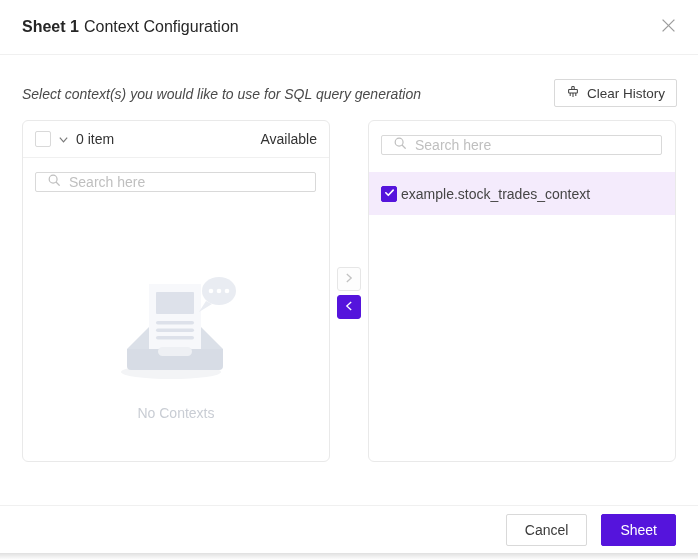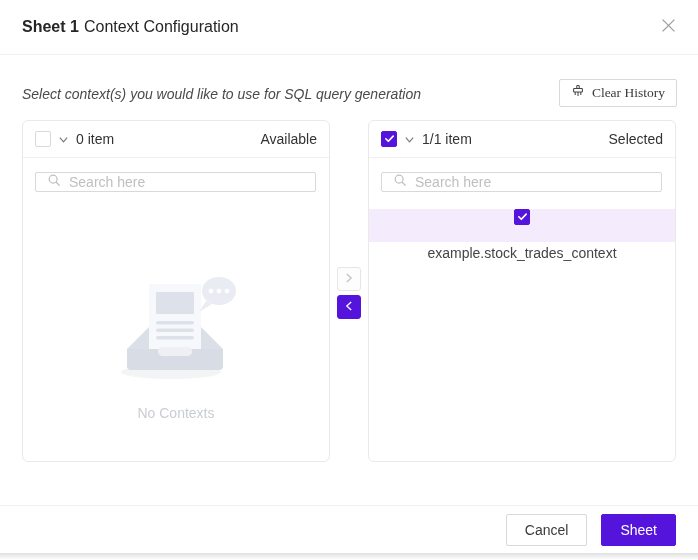--- a/index.html
+++ b/index.html
@@ -17,21 +17,21 @@
   .modal{position:relative;width:698px;height:560px;background:#fff;overflow:hidden;}
 
   
   .modal-header{position:absolute;top:0;left:0;right:0;height:55px;border-bottom:1px solid var(--divider);background:#fff;}
   .modal-title{position:absolute;left:22px;top:18px;font-size:16px;color:#262626;white-space:nowrap;}
   .modal-title b{font-weight:700;margin-right:5px;}
   .close-btn{position:absolute;right:18px;top:15px;width:24px;height:24px;border:none;background:transparent;cursor:pointer;display:flex;align-items:center;justify-content:center;padding:0;}
 
   
   .subtitle{position:absolute;left:22px;top:86px;font-size:14px;font-style:italic;color:#4a4a4a;}
-  .clear-btn{position:absolute;right:21px;top:79px;height:28px;padding:0 11px;background:#fff;border:1px solid var(--border);border-radius:2px;font-family:Liberation Serif, serif;font-size:13.5px;color:#3a3a3a;display:flex;align-items:center;gap:7px;cursor:pointer;}
+  .clear-btn{position:absolute;right:21px;top:79px;height:28px;padding:0 11px;background:#fff;border:1px solid var(--border);border-radius:2px;font-family:Liberation Sans, sans-serif;font-size:13.5px;color:#3a3a3a;display:flex;align-items:center;gap:7px;cursor:pointer;}
 
   
   .panel{position:absolute;top:120px;width:308px;height:342px;border:1px solid var(--panel-border);border-radius:6px;background:#fff;}
   .panel-left{left:22px;}
   .panel-right{left:368px;}
   .panel-header{height:37px;border-bottom:1px solid var(--divider);display:flex;align-items:center;padding:0 12px;gap:7px;}
   .count-label{font-size:14px;color:var(--text);}
   .panel-label{margin-left:auto;font-size:14px;color:var(--text);}
 
   .checkbox{width:16px;height:16px;min-width:16px;border:1px solid var(--border);border-radius:2px;background:#fff;display:flex;align-items:center;justify-content:center;cursor:pointer;padding:0;}
@@ -42,21 +42,21 @@
   .search-box{margin:14px 13px 0 12px;height:20px;border:1px solid var(--border);border-radius:2px;display:flex;align-items:center;padding:0 11px;gap:8px;background:#fff;}
   .search-box input{border:none;outline:none;font-family:inherit;font-size:14px;color:var(--text);width:100%;background:transparent;padding:0;}
   .search-box input::placeholder{color:var(--muted);}
 
   
   .empty-state{position:absolute;top:150px;left:0;right:0;display:flex;flex-direction:column;align-items:center;justify-content:flex-end;}
   .empty-text{margin-top:18px;font-size:14px;color:#c9cdd4;}
 
   
   .list{margin-top:17px;}
-  .list-item{height:33px;background:var(--accent-row);display:flex;align-items:center;padding:0 12px;gap:20px;cursor:pointer;flex-direction:column;}
+  .list-item{height:43px;background:var(--accent-row);display:flex;align-items:center;padding:0 12px;gap:4px;cursor:pointer;}
   .list-item-label{font-size:14px;color:#454545;}
 
   
   .transfer-btn{position:absolute;left:337px;width:24px;height:24px;border-radius:3px;display:flex;align-items:center;justify-content:center;padding:0;cursor:pointer;}
   .transfer-right{top:267px;background:#fdfdfd;border:1px solid #e6e6e6;color:#c2c2c2;}
   .transfer-left{top:295px;background:var(--accent);border:1px solid var(--accent);color:#fff;}
 
   
   .modal-footer{position:absolute;left:0;right:0;top:505px;height:48px;border-top:1px solid var(--divider);display:flex;align-items:center;justify-content:flex-end;gap:14px;padding:0 22px;background:#fff;}
   .btn{height:32px;padding:0 18px;border-radius:2px;font-family:inherit;font-size:14px;cursor:pointer;}
@@ -152,36 +152,20 @@
   </button>
   <button class="transfer-btn transfer-left">
     <span>
       <svg width="14" height="14" viewBox="0 0 16 16">
           <polyline points="10.5,3.5 5.5,8 10.5,12.5" fill="none" stroke="currentColor" stroke-width="1.5"></polyline>
         </svg>
     </span>
   </button>
 
   <div class="panel panel-right">
-    <div class="panel-header">
-      <button class="checkbox checked">
-        <span>
-          <svg width="11" height="11" viewBox="0 0 12 12">
-              <polyline points="2,6.3 4.7,9 10,3.4" fill="none" stroke="#ffffff" stroke-width="1.8" stroke-linecap="round" stroke-linejoin="round"></polyline>
-            </svg>
-        </span>
-      </button>
-      <span class="chev">
-        <svg width="11" height="11" viewBox="0 0 12 12">
-            <polyline points="2,4 6,8.5 10,4" fill="none" stroke="#7a7a7a" stroke-width="1.3"></polyline>
-          </svg>
-      </span>
-      <span class="count-label">1/1 item</span>
-      <span class="panel-label">Selected</span>
-    </div>
     <div class="search-box">
       <span>
         <svg width="14" height="14" viewBox="0 0 16 16">
             <circle cx="7" cy="7" r="4.5" fill="none" stroke="#bfbfbf" stroke-width="1.4"></circle>
             <line x1="10.6" y1="10.6" x2="14" y2="14" stroke="#bfbfbf" stroke-width="1.4" stroke-linecap="round"></line>
           </svg>
       </span>
       <input type="text" placeholder="Search here" style="">
     </div>
     <div class="list">

